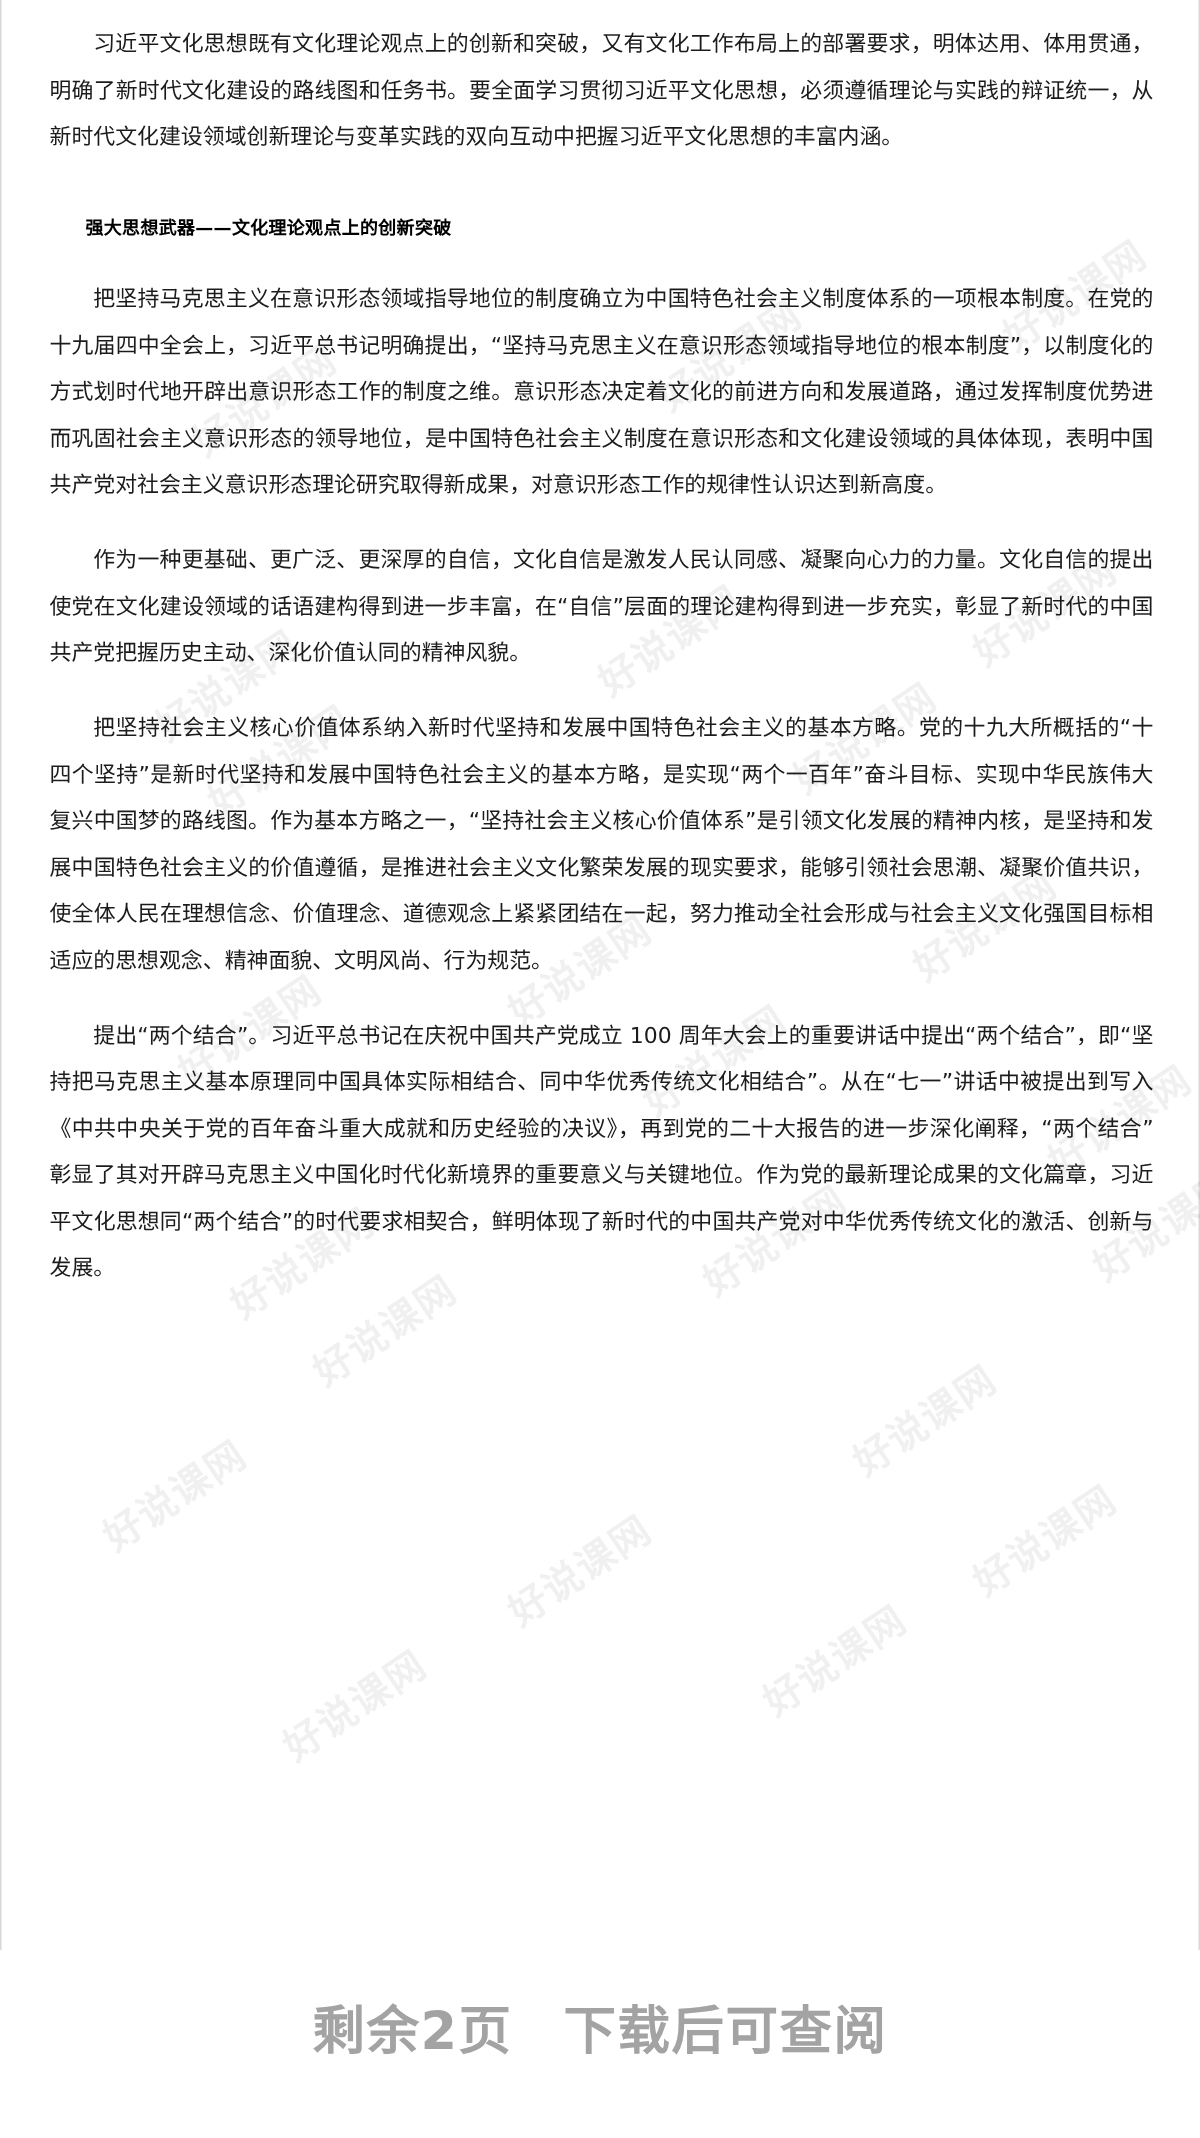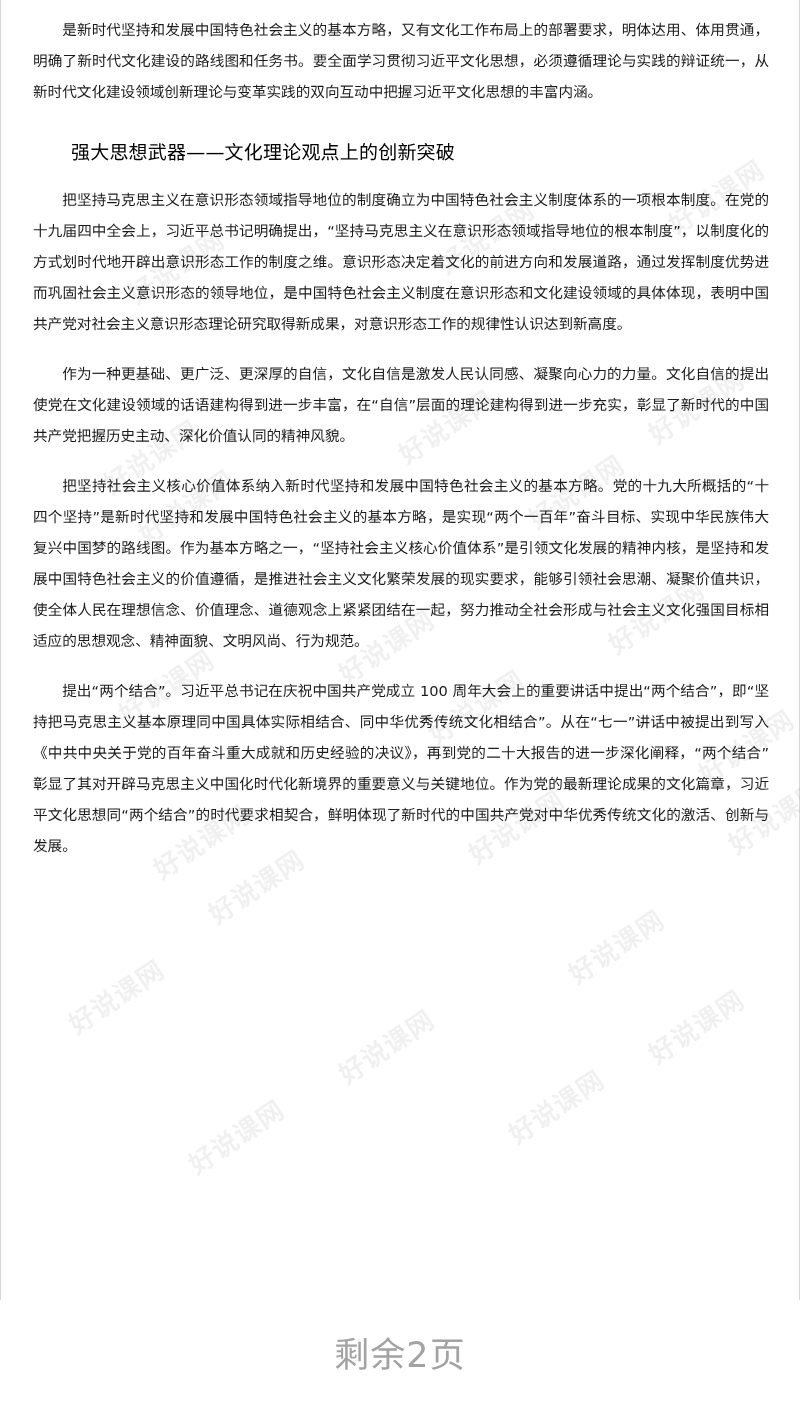--- a/index.html
+++ b/index.html
@@ -74,23 +74,23 @@
     text-justify: inter-ideograph;
     text-indent: 2em;
     font-family: "DejaVu Sans", "Liberation Sans", sans-serif;
     word-break: break-all;
   }
   .doc-paragraph.first { margin-top: 14px; }
 
   .doc-heading {
     margin: 0 0 17px 0;
     padding-top: 11px;
-    font-size: 19px;
+    font-size: 12px;
     line-height: 30px;
-    font-weight: 400;
+    font-weight: 700;
     color: #000000;
     text-indent: 2em;
     letter-spacing: 0.2px;
     font-family: "DejaVu Sans", "Liberation Sans", sans-serif;
   }
 
   
   #paywall-footer {
     position: absolute;
     left: 0;
@@ -101,21 +101,21 @@
     align-items: flex-start;
     justify-content: center;
     z-index: 3;
     background: #ffffff;
   }
   #paywall-notice {
     display: flex;
     align-items: baseline;
     gap: 34px;
     color: #a3a3a3;
-    font-weight: 400;
+    font-weight: 700;
     font-size: 35px;
     letter-spacing: 1px;
     line-height: 1.2;
     padding-top: 34px;
     font-family: "DejaVu Sans", "Liberation Sans", sans-serif;
     cursor: pointer;
     justify-content: center;
   }
   #paywall-notice .notice-part { white-space: nowrap; }
 </style>
@@ -147,27 +147,28 @@
       <div class="watermark-mark" style="left: 200px; top: 900px; color: rgb(0, 0, 0);">好说课网</div>
       <div class="watermark-mark" style="left: 560px; top: 960px; color: rgb(0, 0, 0);">好说课网</div>
       <div class="watermark-mark" style="left: 60px; top: 1010px; color: rgb(0, 0, 0);">好说课网</div>
       <div class="watermark-mark" style="left: 330px; top: 1060px; color: rgb(0, 0, 0);">好说课网</div>
       <div class="watermark-mark" style="left: 640px; top: 1040px; color: rgb(0, 0, 0);">好说课网</div>
       <div class="watermark-mark" style="left: 180px; top: 1150px; color: rgb(0, 0, 0);">好说课网</div>
       <div class="watermark-mark" style="left: 500px; top: 1120px; color: rgb(0, 0, 0);">好说课网</div>
     </div>
 
   <div id="document-body">
-      <p class="doc-paragraph first">是新时代坚持和发展中国特色社会主义的基本方略，又有文化工作布局上的部署要求，明体达用、体用贯通，明确了新时代文化建设的路线图和任务书。要全面学习贯彻习近平文化思想，必须遵循理论与实践的辩证统一，从新时代文化建设领域创新理论与变革实践的双向互动中把握习近平文化思想的丰富内涵。</p>
+      <p class="doc-paragraph first">习近平文化思想既有文化理论观点上的创新和突破，又有文化工作布局上的部署要求，明体达用、体用贯通，明确了新时代文化建设的路线图和任务书。要全面学习贯彻习近平文化思想，必须遵循理论与实践的辩证统一，从新时代文化建设领域创新理论与变革实践的双向互动中把握习近平文化思想的丰富内涵。</p>
       <p class="doc-heading">强大思想武器——文化理论观点上的创新突破</p>
       <p class="doc-paragraph">把坚持马克思主义在意识形态领域指导地位的制度确立为中国特色社会主义制度体系的一项根本制度。在党的十九届四中全会上，习近平总书记明确提出，“坚持马克思主义在意识形态领域指导地位的根本制度”，以制度化的方式划时代地开辟出意识形态工作的制度之维。意识形态决定着文化的前进方向和发展道路，通过发挥制度优势进而巩固社会主义意识形态的领导地位，是中国特色社会主义制度在意识形态和文化建设领域的具体体现，表明中国共产党对社会主义意识形态理论研究取得新成果，对意识形态工作的规律性认识达到新高度。</p>
       <p class="doc-paragraph">作为一种更基础、更广泛、更深厚的自信，文化自信是激发人民认同感、凝聚向心力的力量。文化自信的提出使党在文化建设领域的话语建构得到进一步丰富，在“自信”层面的理论建构得到进一步充实，彰显了新时代的中国共产党把握历史主动、深化价值认同的精神风貌。</p>
       <p class="doc-paragraph">把坚持社会主义核心价值体系纳入新时代坚持和发展中国特色社会主义的基本方略。党的十九大所概括的“十四个坚持”是新时代坚持和发展中国特色社会主义的基本方略，是实现“两个一百年”奋斗目标、实现中华民族伟大复兴中国梦的路线图。作为基本方略之一，“坚持社会主义核心价值体系”是引领文化发展的精神内核，是坚持和发展中国特色社会主义的价值遵循，是推进社会主义文化繁荣发展的现实要求，能够引领社会思潮、凝聚价值共识，使全体人民在理想信念、价值理念、道德观念上紧紧团结在一起，努力推动全社会形成与社会主义文化强国目标相适应的思想观念、精神面貌、文明风尚、行为规范。</p>
       <p class="doc-paragraph">提出“两个结合”。习近平总书记在庆祝中国共产党成立 100 周年大会上的重要讲话中提出“两个结合”，即“坚持把马克思主义基本原理同中国具体实际相结合、同中华优秀传统文化相结合”。从在“七一”讲话中被提出到写入《中共中央关于党的百年奋斗重大成就和历史经验的决议》，再到党的二十大报告的进一步深化阐释，“两个结合”彰显了其对开辟马克思主义中国化时代化新境界的重要意义与关键地位。作为党的最新理论成果的文化篇章，习近平文化思想同“两个结合”的时代要求相契合，鲜明体现了新时代的中国共产党对中华优秀传统文化的激活、创新与发展。</p>
     </div>
 
   <div id="paywall-footer">
     <div id="paywall-notice">
       <span class="notice-part">剩余2页</span>
+      <span class="notice-part">下载后可查阅</span>
     </div>
   </div>
 
 </div>
 
 </body></html>

